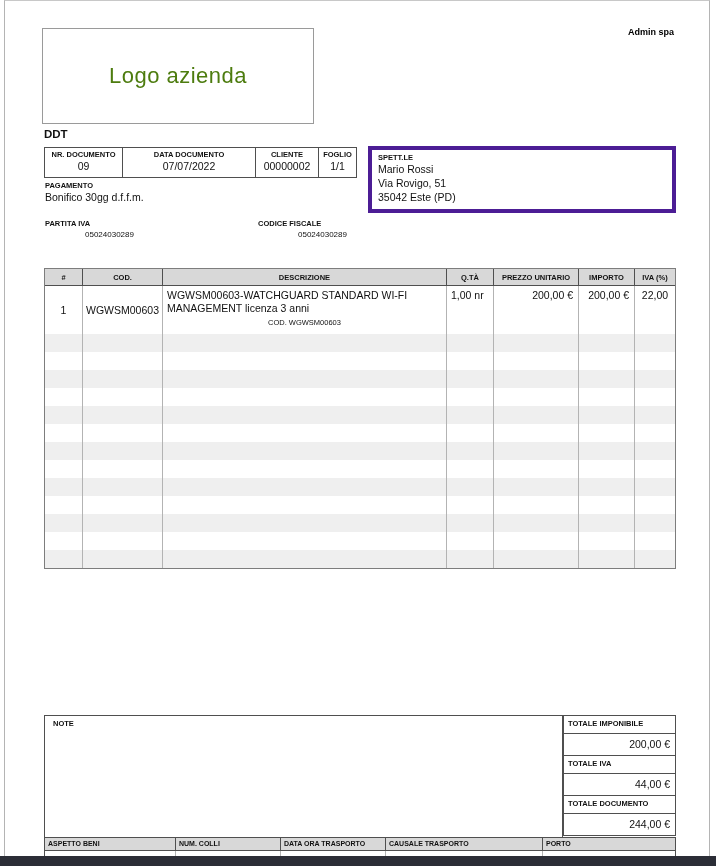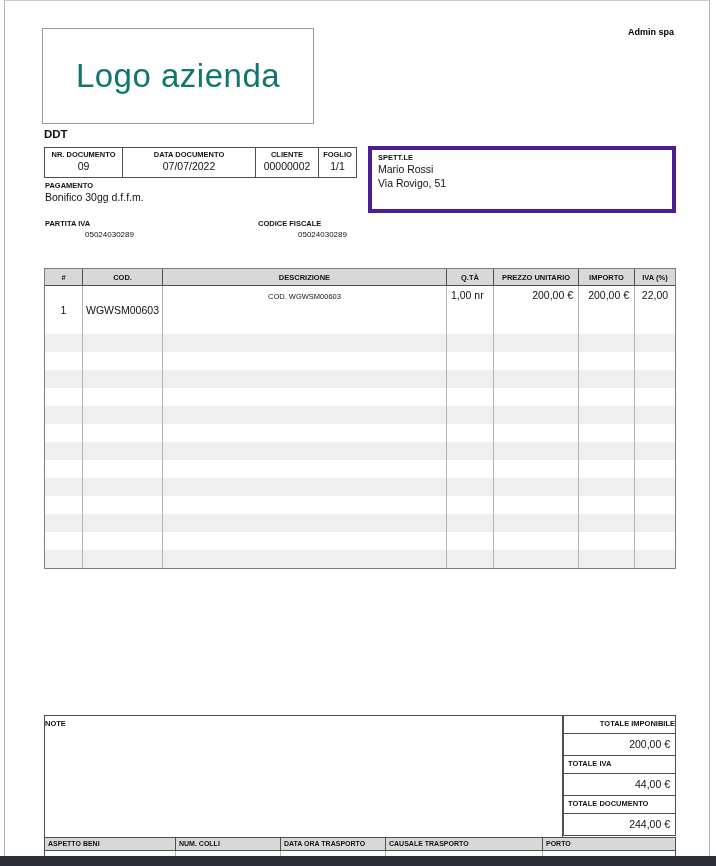--- a/index.html
+++ b/index.html
@@ -31,22 +31,22 @@
     color: #000;
   }
   .logo-box {
     position: absolute;
     left: 42px; top: 28px;
     width: 272px; height: 96px;
     border: 1px solid #9a9a9a;
     display: flex; align-items: center; justify-content: center;
   }
   .logo-text {
-    font-size: 33px;
-    color: #0f766e;
+    font-size: 22px;
+    color: #4d7c0f;
     letter-spacing: 0.5px;
   }
   .doc-type {
     position: absolute;
     left: 44px; top: 128px;
     width: 313px;
     text-align: left;
     font-size: 11.5px; font-weight: bold;
   }
   
@@ -119,38 +119,38 @@
   .items-row.first .c-price, .items-row.first .c-amount { padding: 3px 5px 0 0; text-align: right; }
   .items-row.first .c-vat { padding: 3px 0 0 0; text-align: center; }
   .items-row.empty { height: 18px; }
   .items-row.empty.stripe { background: #efefef; }
   
   .notes-box {
     position: absolute;
     left: 44px; top: 715px;
     width: 519px; height: 142px;
     border: 1px solid #4f4f4f;
-    padding: 3px 0;
+    padding: 3px 8px;
   }
   .notes-box .lbl { font-size: 7.5px; font-weight: bold; }
   .totals {
     position: absolute;
     left: 563px; top: 715px;
     width: 113px;
   }
   .totals .t-lbl {
     height: 19px;
     border: 1px solid #4f4f4f;
     font-size: 7.5px; font-weight: bold;
     padding: 3px 0 0 4px;
     margin-top: -1px;
     background: #fff;
     white-space: nowrap; overflow: hidden;
   }
-  .totals .t-lbl:first-child { margin-top: 0; text-align: right; }
+  .totals .t-lbl:first-child { margin-top: 0; }
   .totals .t-val {
     height: 22px;
     border: 1px solid #4f4f4f;
     border-top: none;
     font-size: 10.5px;
     text-align: right;
     padding: 4px 5px 0 0;
     background: #fff;
   }
   
@@ -227,20 +227,21 @@
     <div class="cell">
       <div class="lbl">FOGLIO</div>
       <div class="val">1/1</div>
     </div>
   </div>
 
   <div class="recipient">
     <div class="lbl">SPETT.LE</div>
     <div class="line">Mario Rossi</div>
     <div class="line">Via Rovigo, 51</div>
+    <div class="line">35042 Este (PD)</div>
   </div>
 
   <div class="payment">
     <div class="block-lbl">PAGAMENTO</div>
     <div class="val">Bonifico 30gg d.f.f.m.</div>
   </div>
 
   <div class="vat-block">
     <div class="block-lbl">PARTITA IVA</div>
     <div class="small-val">05024030289</div>
@@ -258,20 +259,21 @@
       <div class="hcell">DESCRIZIONE</div>
       <div class="hcell">Q.TÀ</div>
       <div class="hcell">PREZZO UNITARIO</div>
       <div class="hcell">IMPORTO</div>
       <div class="hcell">IVA (%)</div>
     </div>
     <div class="items-row first">
       <div class="cell c-num">1</div>
       <div class="cell c-code">WGWSM00603</div>
       <div class="cell c-desc">
+        <div>WGWSM00603-WATCHGUARD STANDARD WI-FI MANAGEMENT licenza 3 anni</div>
         <div class="desc-code">COD. WGWSM00603</div>
       </div>
       <div class="cell c-qty">1,00 nr</div>
       <div class="cell c-price">200,00 €</div>
       <div class="cell c-amount">200,00 €</div>
       <div class="cell c-vat">22,00</div>
     </div>
     <div id="empty-rows">
         <div class="items-row empty stripe">
           <div class="cell"></div>

